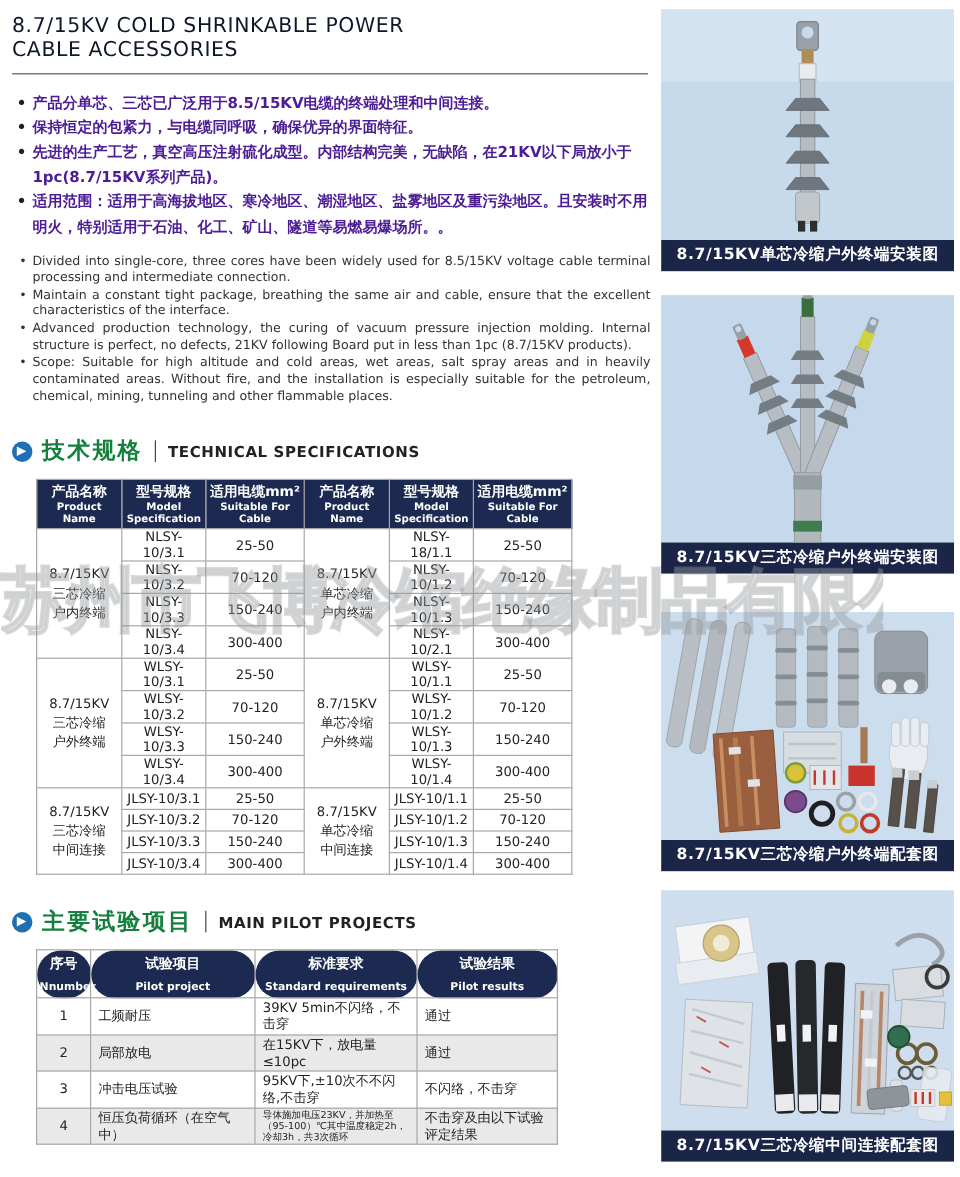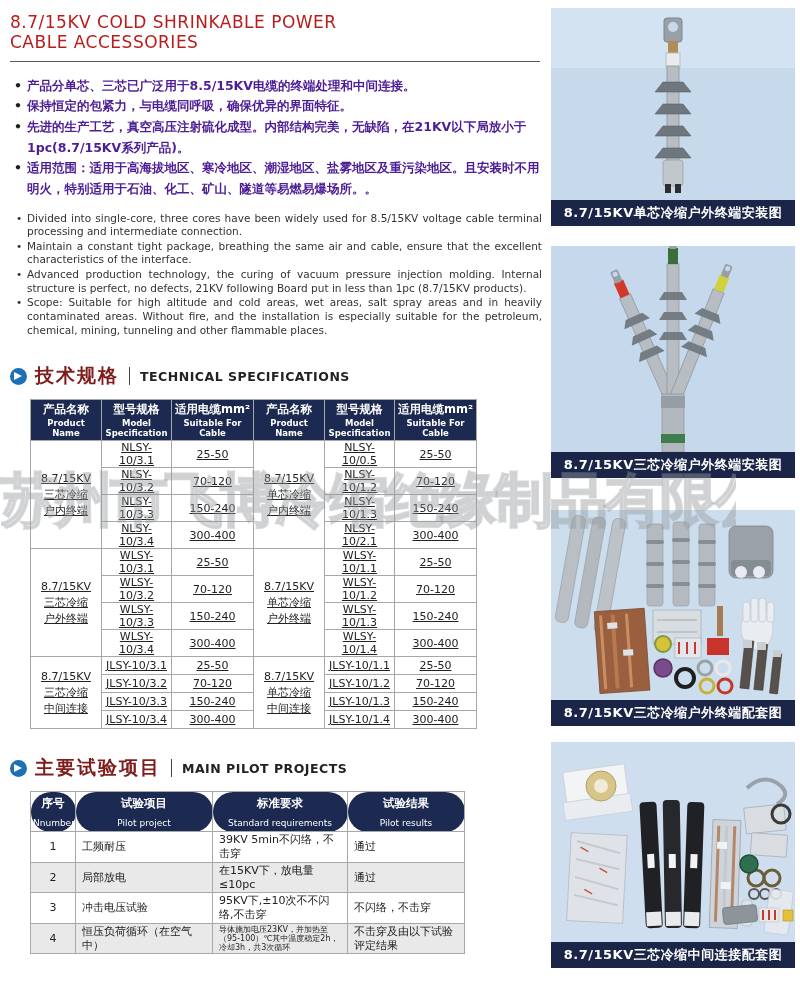--- a/index.html
+++ b/index.html
@@ -3,53 +3,53 @@
 <meta charset="utf-8">
 <style>
   * { margin:0; padding:0; box-sizing:border-box; }
   html,body { background:#ffffff; }
   body { font-family:"DejaVu Sans","Liberation Sans",sans-serif; }
   .page { position:relative; width:800px; height:981px; background:#fff; overflow:hidden; margin:0 auto; }
 
   
   .left-col { position:absolute; left:10px; top:8px; width:532px; }
   .title { font-size:27px; font-weight:bold; color:#17171f; letter-spacing:1px; }
-  .subtitle { font-size:17px; color:#b91c1c; line-height:1.2; margin-top:4px; letter-spacing:0.5px; }
+  .subtitle { font-size:17px; color:#0f172a; line-height:1.2; margin-top:4px; letter-spacing:0.5px; }
   .rule { border:none; border-top:1.5px solid #5a5a5a; margin:8px 2px 10px 0; }
 
   ul.features-cn { list-style:none; margin:14px 0 0 4px; }
   ul.features-cn li { font-size:12.5px; font-weight:600; color:#4c1d95; line-height:1.65; padding-left:13px; position:relative; }
   ul.features-cn li::before { content:"•"; position:absolute; left:0; top:0; color:#1e1e1e; }
 
   ul.features-en { list-style:none; margin:12px 0 0 4px; }
   ul.features-en li { font-size:10.5px; color:#333; line-height:1.3; padding-left:13px; position:relative; text-align:justify; margin-bottom:1px; }
   ul.features-en li::before { content:"•"; position:absolute; left:2px; top:0; color:#333; }
 
   .section-head { display:flex; align-items:center; gap:8px; margin:26px 0 10px 0; }
   .section-head .dot { width:17px; height:17px; border-radius:50%; background:#1f6fb5; position:relative; flex:0 0 auto; }
   .section-head .dot::after { content:""; position:absolute; left:4px; top:4.5px; width:0; height:0;
       border-left:8px solid #ffffff; border-top:4px solid transparent; border-bottom:4px solid transparent; }
-  .section-head .cn { font-size:19px; font-weight:bold; color:#7f1d1d; letter-spacing:2px;text-align:center; }
+  .section-head .cn { font-size:19px; font-weight:bold; color:#15803d; letter-spacing:2px;text-align:center; }
   .section-head .bar { width:1px; height:18px; background:#444; margin:0 2px; }
   .section-head .en { font-size:12.5px; font-weight:bold; color:#222; letter-spacing:0.5px; }
 
   table { border-collapse:collapse; }
   .spec-table { margin-left:20px; width:446px; table-layout:fixed; }
   .spec-table th, .spec-table td { border:1px solid #a7a7a7; }
   .spec-table thead th { background:#1c2950; color:#fff; height:40px; padding:2px; }
   .spec-table thead .h-cn { font-size:11.5px; font-weight:bold; }
   .spec-table thead .h-en { font-size:8.5px; font-weight:bold; margin-top:1px; }
-  .spec-table tbody td { font-size:11px; color:#222; text-align:center; height:18px; padding:0 2px; background:#fff;text-decoration:underline; }
+  .spec-table tbody td { font-size:11px; color:#222; text-align:center; height:18px; padding:0 2px; background:#fff; }
   .spec-table td.group-cell { font-size:11px; line-height:1.45; color:#222; }
 
   .pilot-table { margin-left:20px; width:434px; table-layout:fixed; }
   .pilot-table th, .pilot-table td { border:1px solid #a7a7a7; }
   .pilot-table thead th { background:#1c2950; color:#fff; height:40px; padding:2px;border-radius:20px; }
   .pilot-table thead .h-cn { font-size:11.5px; font-weight:bold; }
-  .pilot-table thead .h-en { font-size:9px; font-weight:normal; margin-top:7px; }
+  .pilot-table thead .h-en { font-size:9px; font-weight:bold; margin-top:7px; }
   .pilot-table tbody td { font-size:11px; color:#222; padding:1px 6px; height:20px; background:#fff; line-height:1.25; }
   .pilot-table tbody tr:nth-child(even) td { background:#e9e9e9; }
   .pilot-table td.c-no { text-align:center; }
   .pilot-table .small { font-size:8px; line-height:1.15; display:block; }
 
   
   .right-col { position:absolute; left:551px; top:8px; width:244px; }
   .photo-block { width:244px; }
   .photo { width:244px; display:block; background:#c7daeb; }
   .caption { height:26px; background:#1a2547; color:#fff; font-size:13px; font-weight:bold;
@@ -139,21 +139,21 @@
               <div>三芯冷缩</div>
               <div>户内终端</div>
             </td>
             <td>NLSY-10/3.1</td>
             <td>25-50</td>
             <td class="group-cell" rowspan="4">
               <div>8.7/15KV</div>
               <div>单芯冷缩</div>
               <div>户内终端</div>
             </td>
-            <td>NLSY-10/0.5</td>
+            <td>NLSY-18/1.1</td>
             <td>25-50</td>
           </tr>
           <tr>
             <td>NLSY-10/3.2</td>
             <td>70-120</td>
             <td>NLSY-10/1.2</td>
             <td>70-120</td>
           </tr>
           <tr>
             <td>NLSY-10/3.3</td>

